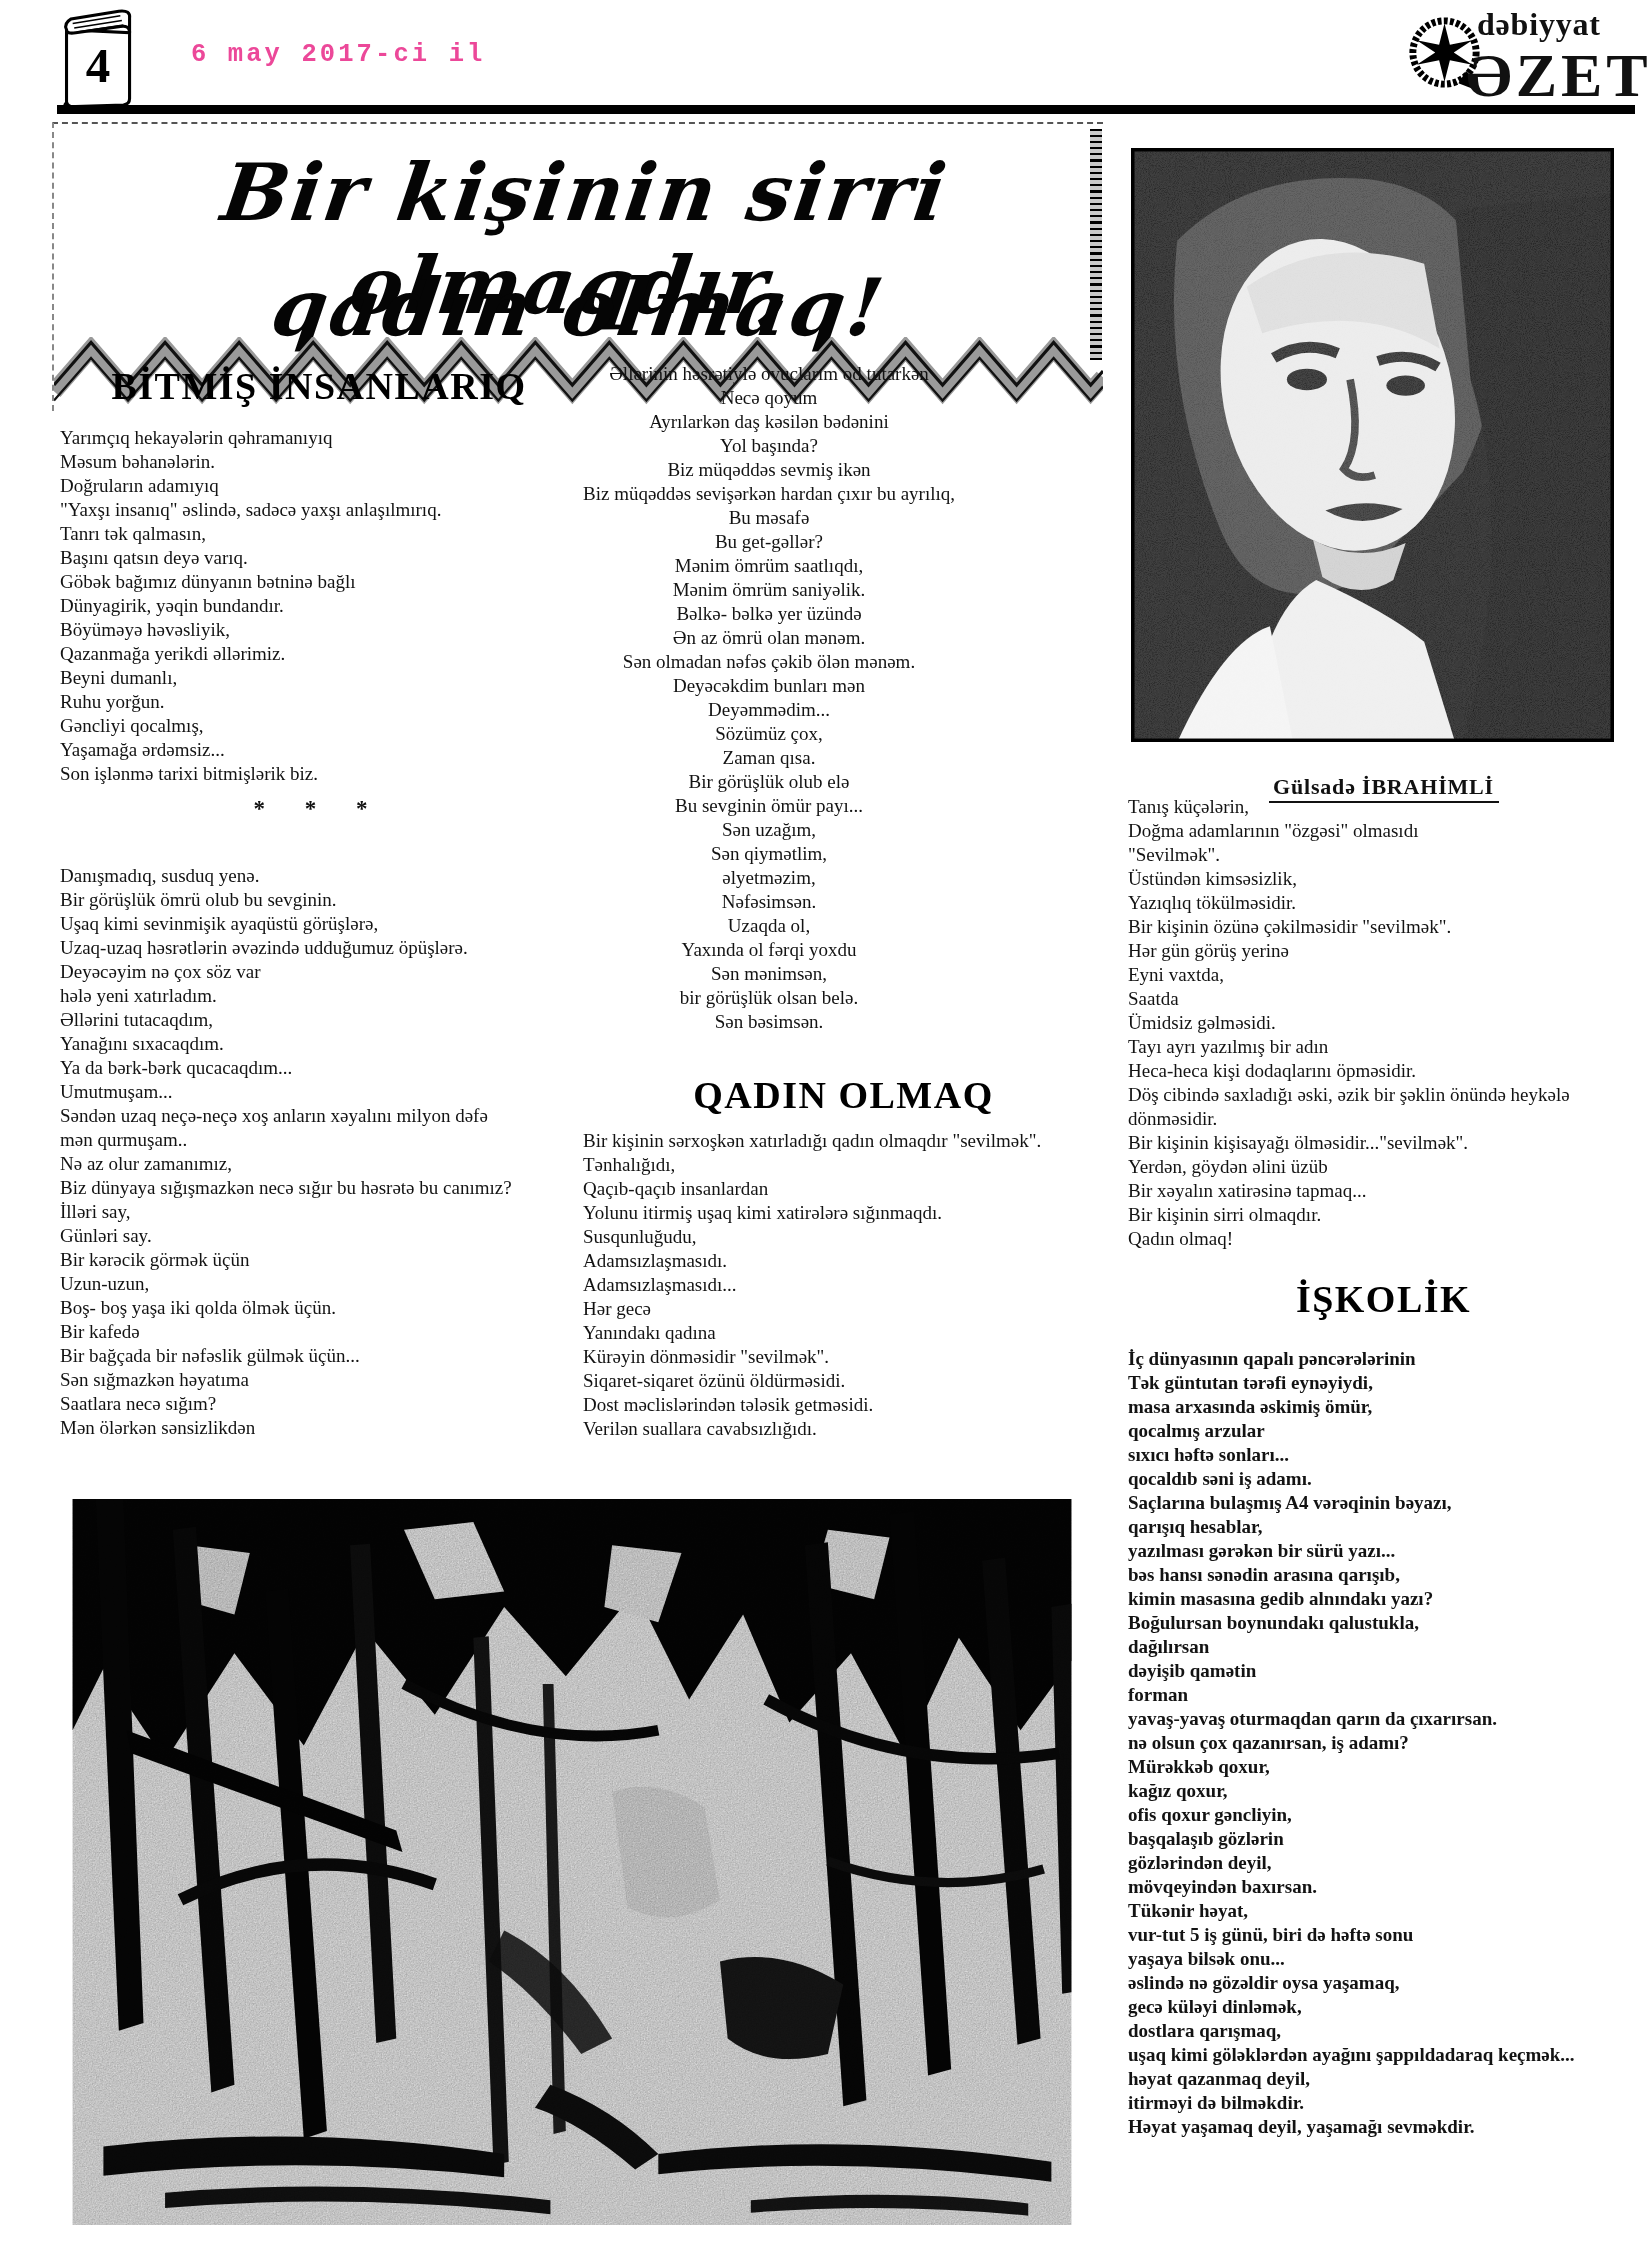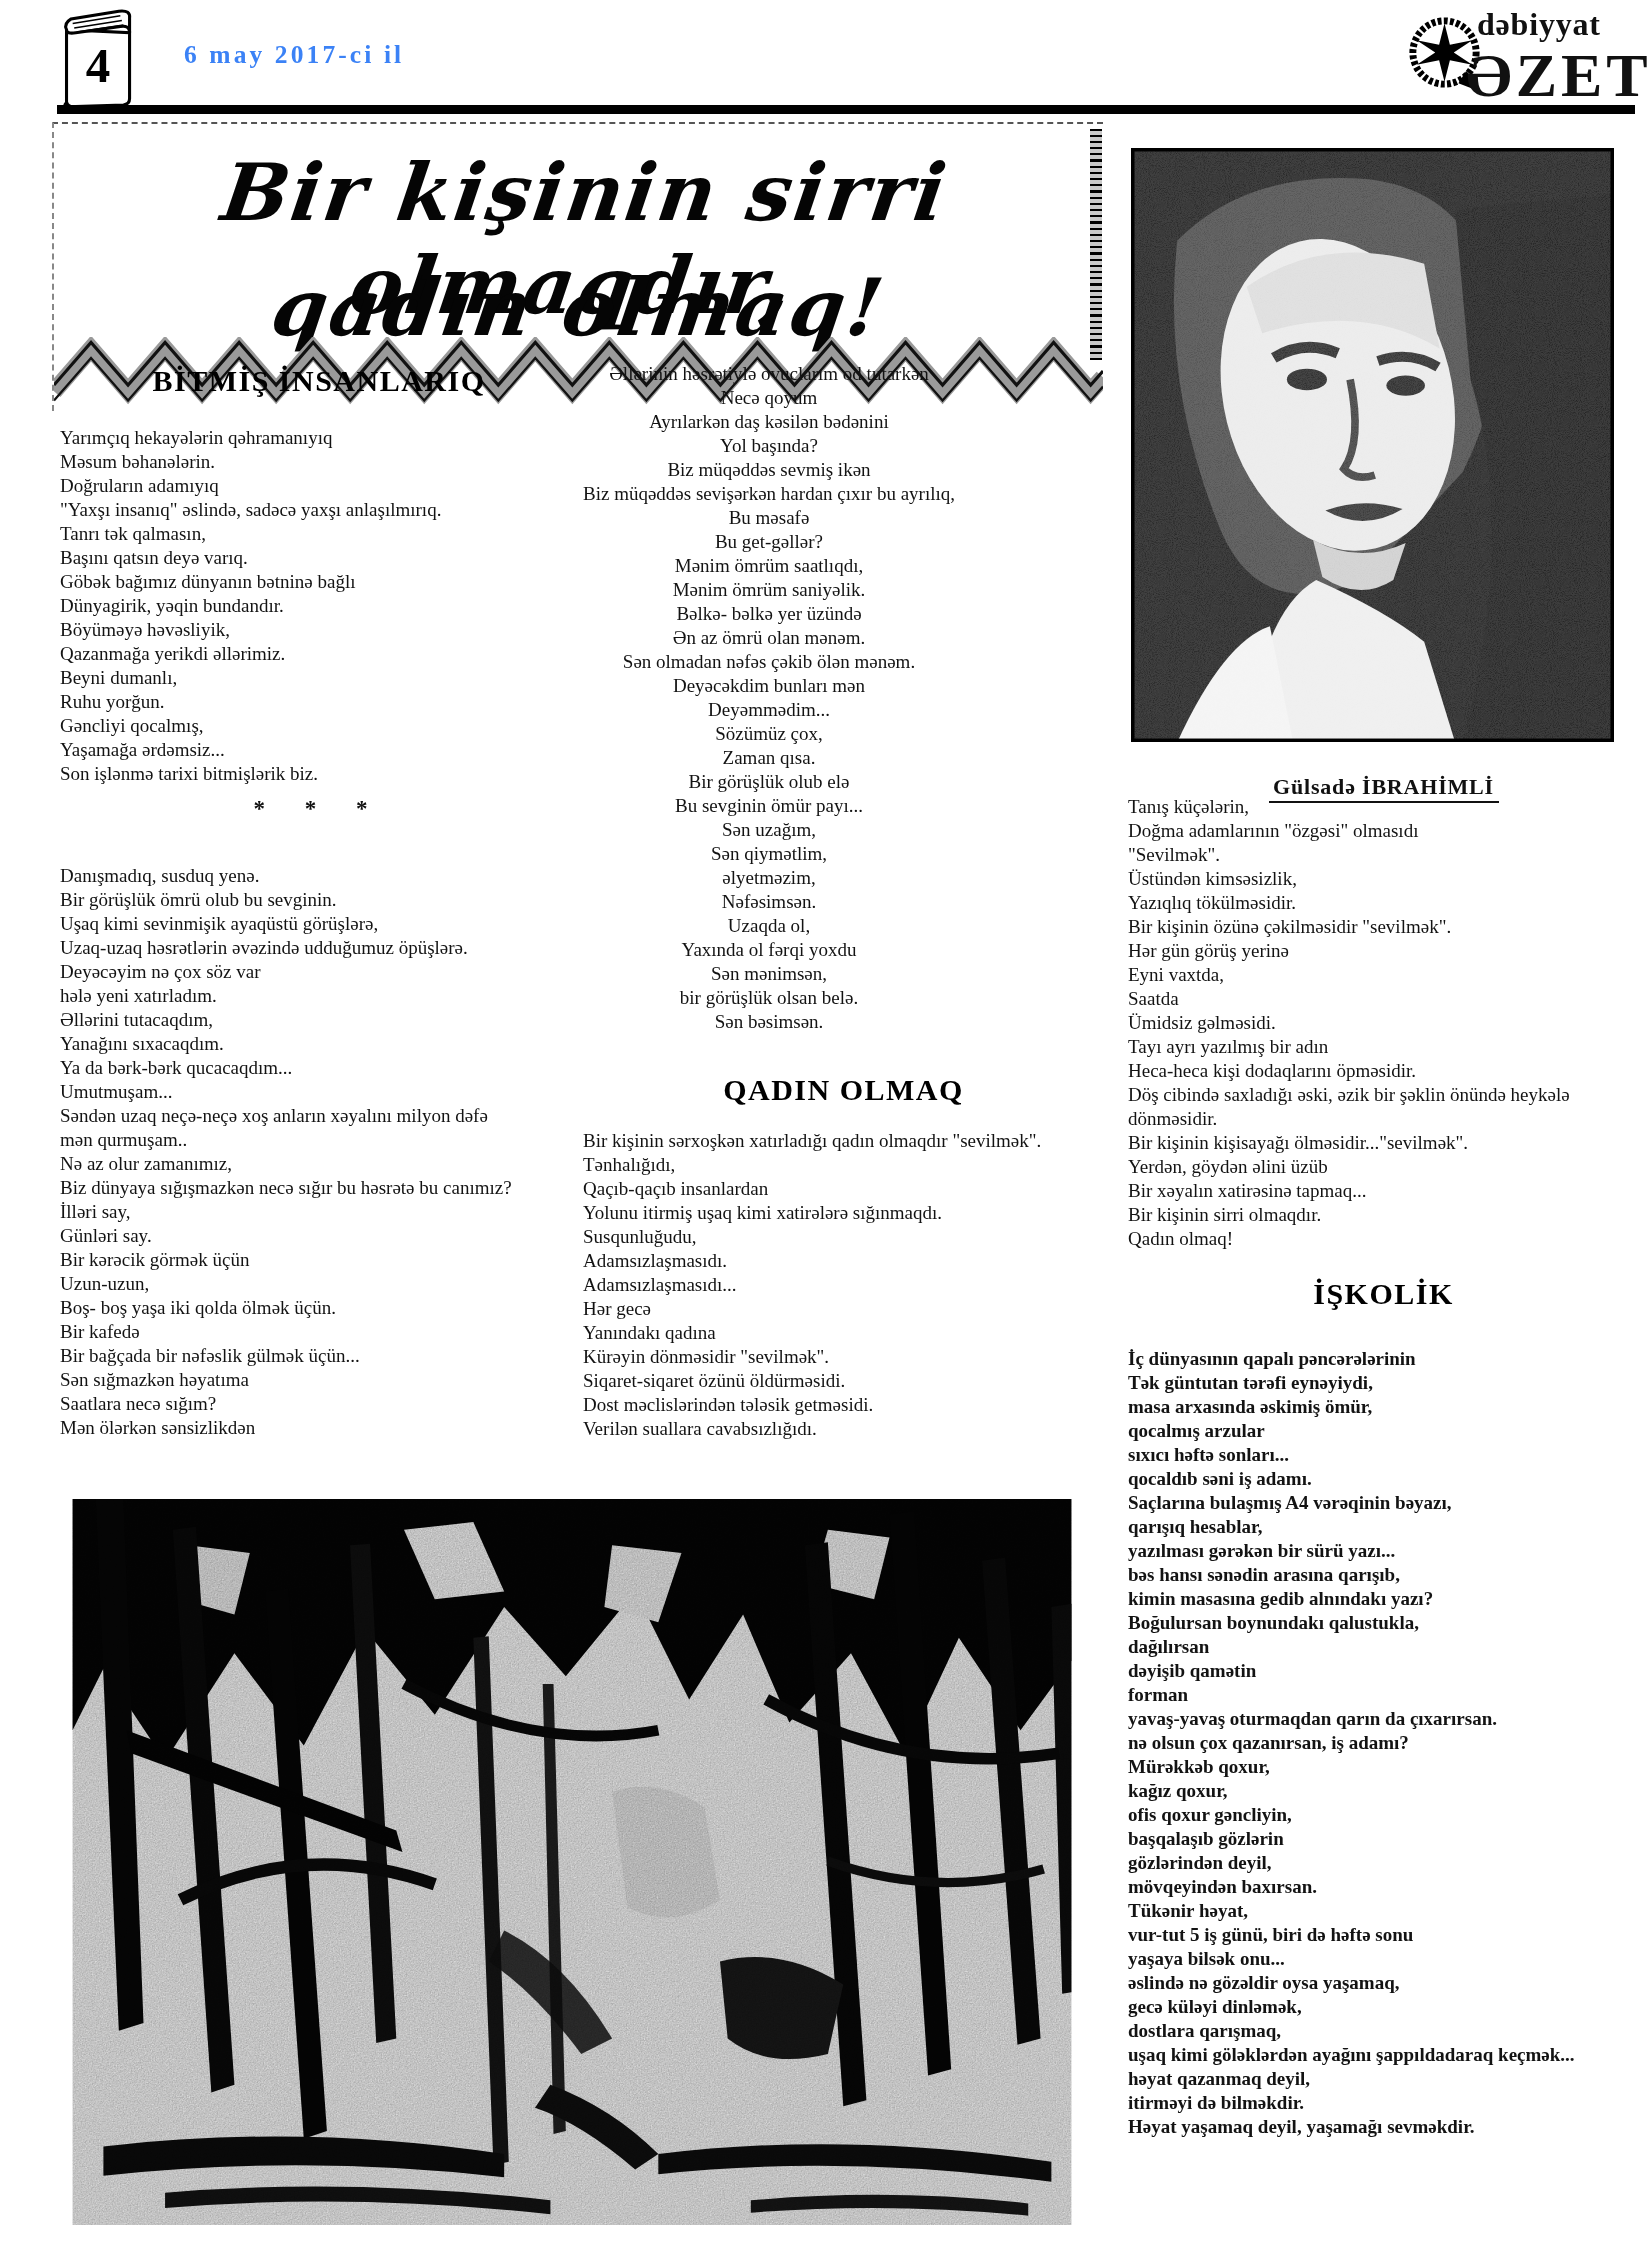--- a/index.html
+++ b/index.html
@@ -3,21 +3,21 @@
 <meta charset="utf-8">
 <style>
   html,body{margin:0;padding:0;background:#e8e8e8;}
   .page{position:relative;width:1647px;height:2261px;background:#ffffff;margin:0 auto;
         font-family:"Liberation Serif","DejaVu Serif",serif;color:#111;overflow:hidden;}
 
   
   .book{position:absolute;left:45px;top:7.7px;width:123px;height:104px;}
   .page-num{position:absolute;left:71px;top:37px;width:54px;text-align:center;
             font-size:49px;font-weight:bold;color:#000;}
-  .date{position:absolute;left:184px;top:40px;font-size:25.5px;font-weight:bold;letter-spacing:3.1px;color:#3b82f6;}
+  .date{position:absolute;left:191px;top:40px;font-size:25.5px;font-weight:bold;letter-spacing:3.1px;color:#ec4899;font-family:Liberation Mono, monospace;}
   .logo{position:absolute;right:14px;top:4.6px;width:224px;height:91px;}
   .logo-emblem{position:absolute;left:0;top:12.3px;width:71px;height:71px;}
   .logo-top{position:absolute;left:68px;top:1.5px;font-size:32px;font-weight:bold;letter-spacing:0.8px;}
   .logo-bottom{position:absolute;left:57px;top:35px;font-size:62px;font-weight:bold;letter-spacing:3.9px;}
   .top-rule{position:absolute;left:57px;top:105px;width:1578px;height:9.3px;background:#000;}
 
   
   .title-box{position:absolute;left:52px;top:122px;width:1049px;height:287px;
              border-top:2.3px dashed #555;border-left:2.3px dashed #888;}
   .braid{position:absolute;right:1.5px;top:4.6px;width:11.6px;height:231px;
@@ -28,21 +28,21 @@
                font-size:79px;letter-spacing:2.3px;color:#050505;}
   .script-1{top:21.6px;}
   .script-2{top:137px;}
   .zigzag{position:absolute;left:0;bottom:-1.5px;width:1049px;height:76px;}
 
   
   .col{position:absolute;}
   .col-left{left:60px;top:364px;width:518px;}
   .col-mid{left:583px;top:356px;width:521px;}
   .col-right{left:1128px;top:116px;width:511px;}
-  h2.poem-title{margin:0;text-align:center;font-size:30px;font-weight:bold;letter-spacing:1.5px;color:#000;}
+  h2.poem-title{margin:0;text-align:center;font-size:38px;font-weight:bold;letter-spacing:1.5px;color:#000;}
   .stanza{position:absolute;left:0;}
   .line{margin:0;font-size:19px;line-height:24px;white-space:nowrap;color:#131313;}
   .sep{position:absolute;left:0;width:100%;text-align:center;font-size:23px;font-weight:bold;letter-spacing:17px;}
 
   .st-left-1{top:62px;}
   .sep-left{top:432px;}
   .st-left-2{top:500px;}
 
   .st-mid-1{top:6.2px;text-align:center;}
   .h-qadin{position:absolute;top:717px;width:100%;}

